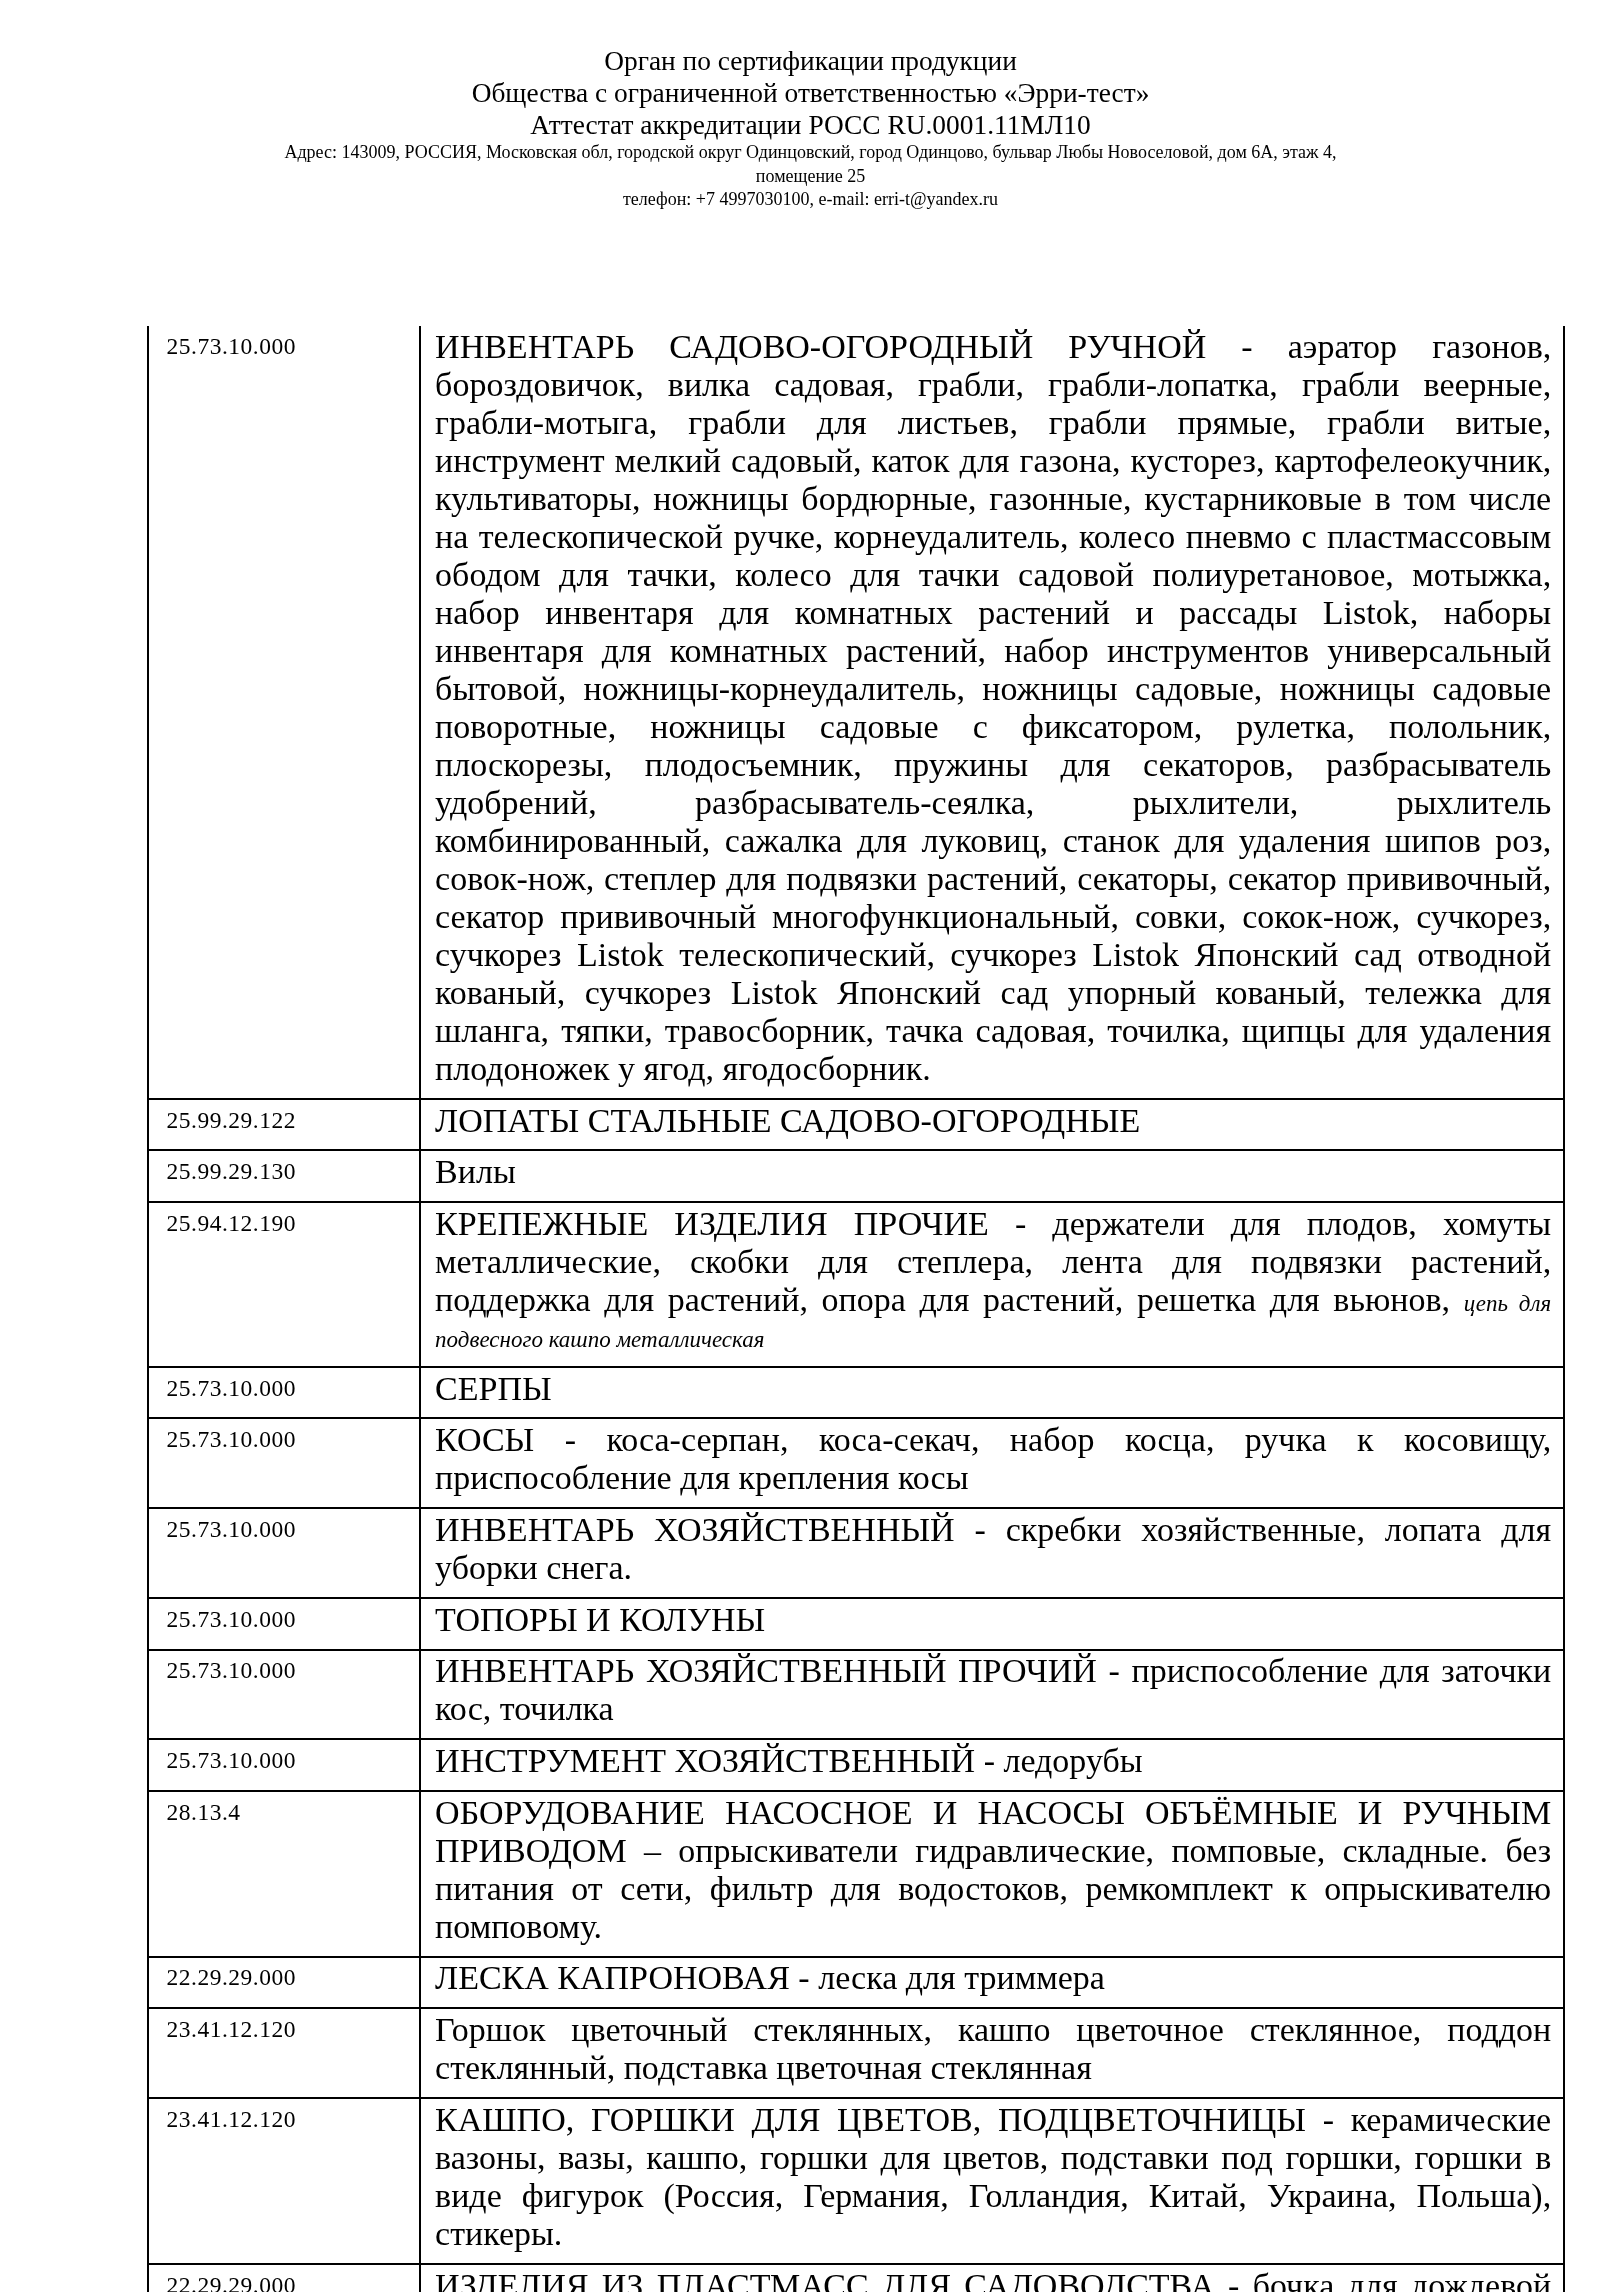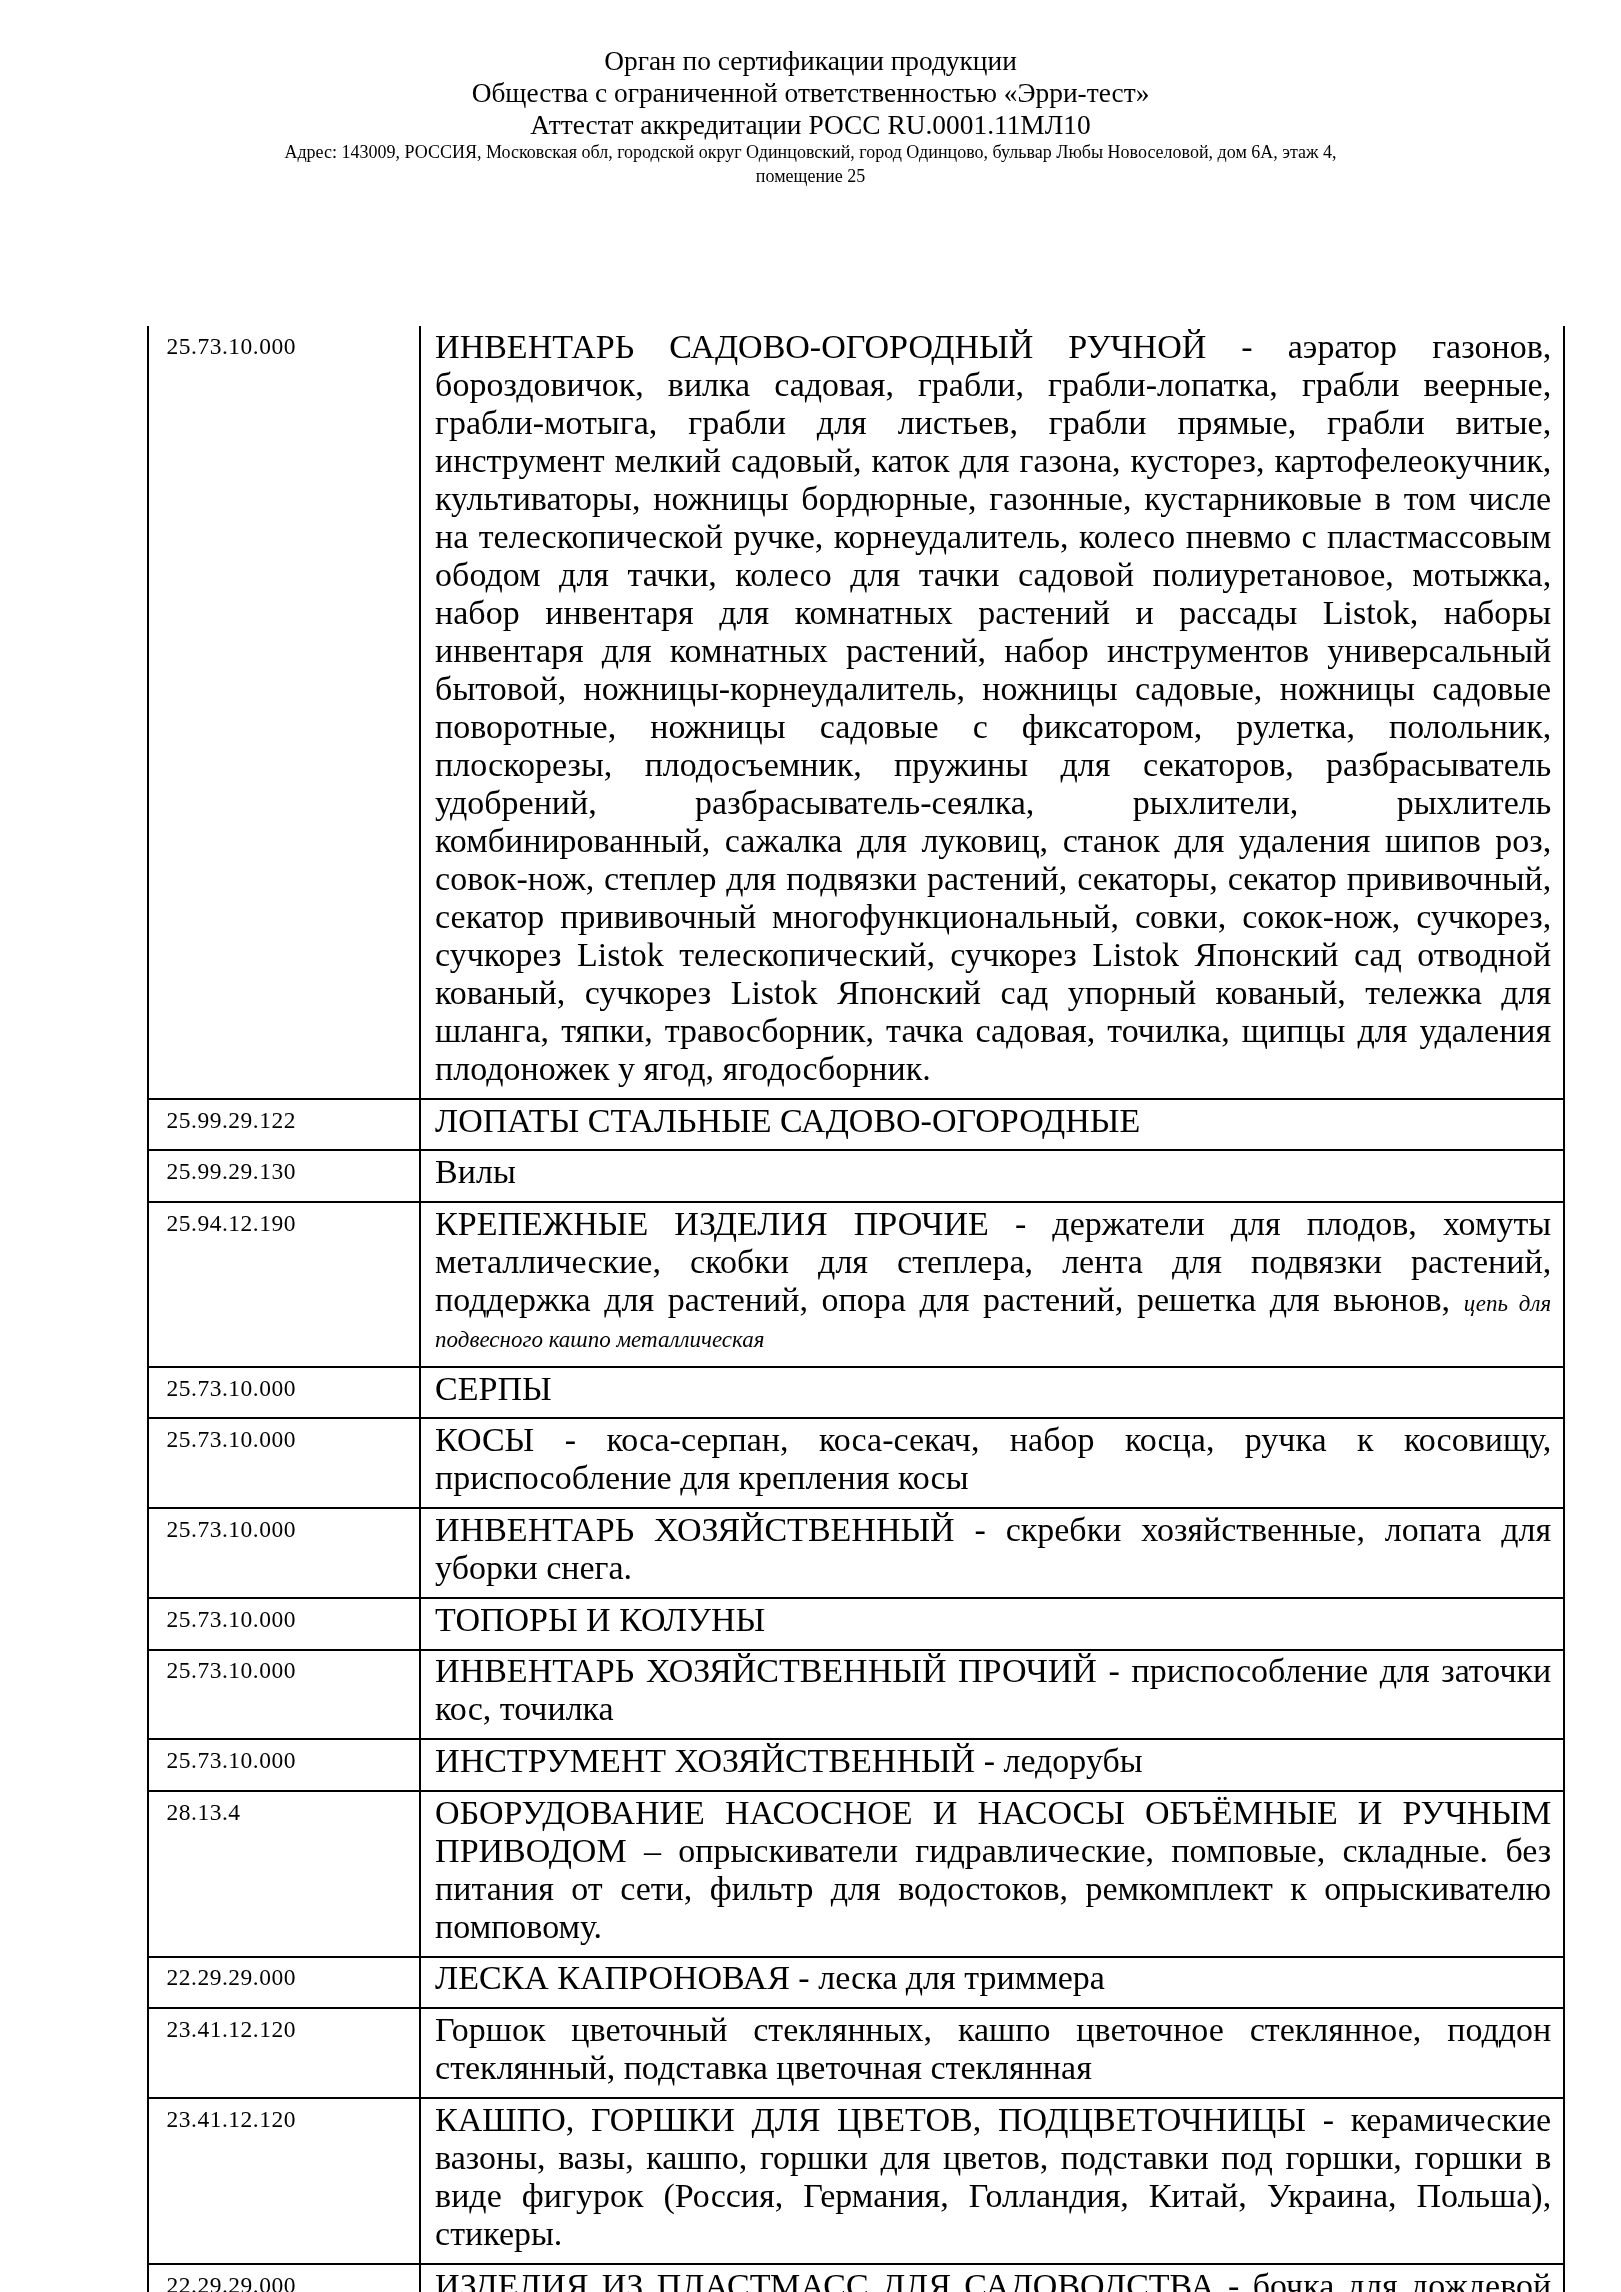--- a/index.html
+++ b/index.html
@@ -73,20 +73,21 @@
 </head>
 <body>
 
 <div class="page">
   <div class="doc-header">
     <div class="h-line big">Орган по сертификации продукции</div>
     <div class="h-line big">Общества с ограниченной ответственностью «Эрри-тест»</div>
     <div class="h-line big">Аттестат аккредитации РОСС RU.0001.11МЛ10</div>
     <div class="h-line small">Адрес: 143009, РОССИЯ, Московская обл, городской округ Одинцовский, город Одинцово, бульвар Любы Новоселовой, дом 6А, этаж 4,</div>
     <div class="h-line small">помещение 25</div>
+    <div class="h-line small">телефон: +7 4997030100, e-mail: erri-t@yandex.ru</div>
   </div>
 
   <table class="cert-table">
     <tbody id="table-body">
         <tr>
           <td class="code-cell">25.73.10.000</td>
           <td class="desc-cell"><span class="seg">ИНВЕНТАРЬ САДОВО-ОГОРОДНЫЙ РУЧНОЙ - аэратор газонов, бороздовичок, вилка садовая, грабли, грабли-лопатка, грабли веерные, грабли-мотыга, грабли для листьев, грабли прямые, грабли витые, инструмент мелкий садовый, каток для газона, кусторез, картофелеокучник, культиваторы, ножницы бордюрные, газонные, кустарниковые в том числе на телескопической ручке, корнеудалитель, колесо пневмо с пластмассовым ободом для тачки, колесо  для тачки садовой полиуретановое, мотыжка, набор инвентаря для комнатных растений и рассады Listok, наборы инвентаря для комнатных растений, набор инструментов универсальный бытовой, ножницы-корнеудалитель, ножницы садовые, ножницы садовые поворотные, ножницы садовые с фиксатором, рулетка, полольник, плоскорезы, плодосъемник, пружины для секаторов, разбрасыватель удобрений, разбрасыватель-сеялка, рыхлители, рыхлитель комбинированный, сажалка для луковиц, станок для удаления шипов роз, совок-нож, степлер для подвязки растений, секаторы, секатор прививочный, секатор прививочный многофункциональный, совки, сокок-нож, сучкорез, сучкорез Listok телескопический, сучкорез Listok Японский сад отводной кованый, сучкорез Listok Японский сад упорный кованый, тележка для шланга, тяпки, травосборник, тачка садовая, точилка, щипцы для удаления плодоножек у ягод, ягодосборник.</span></td>
         </tr>
         <tr>
           <td class="code-cell">25.99.29.122</td>

